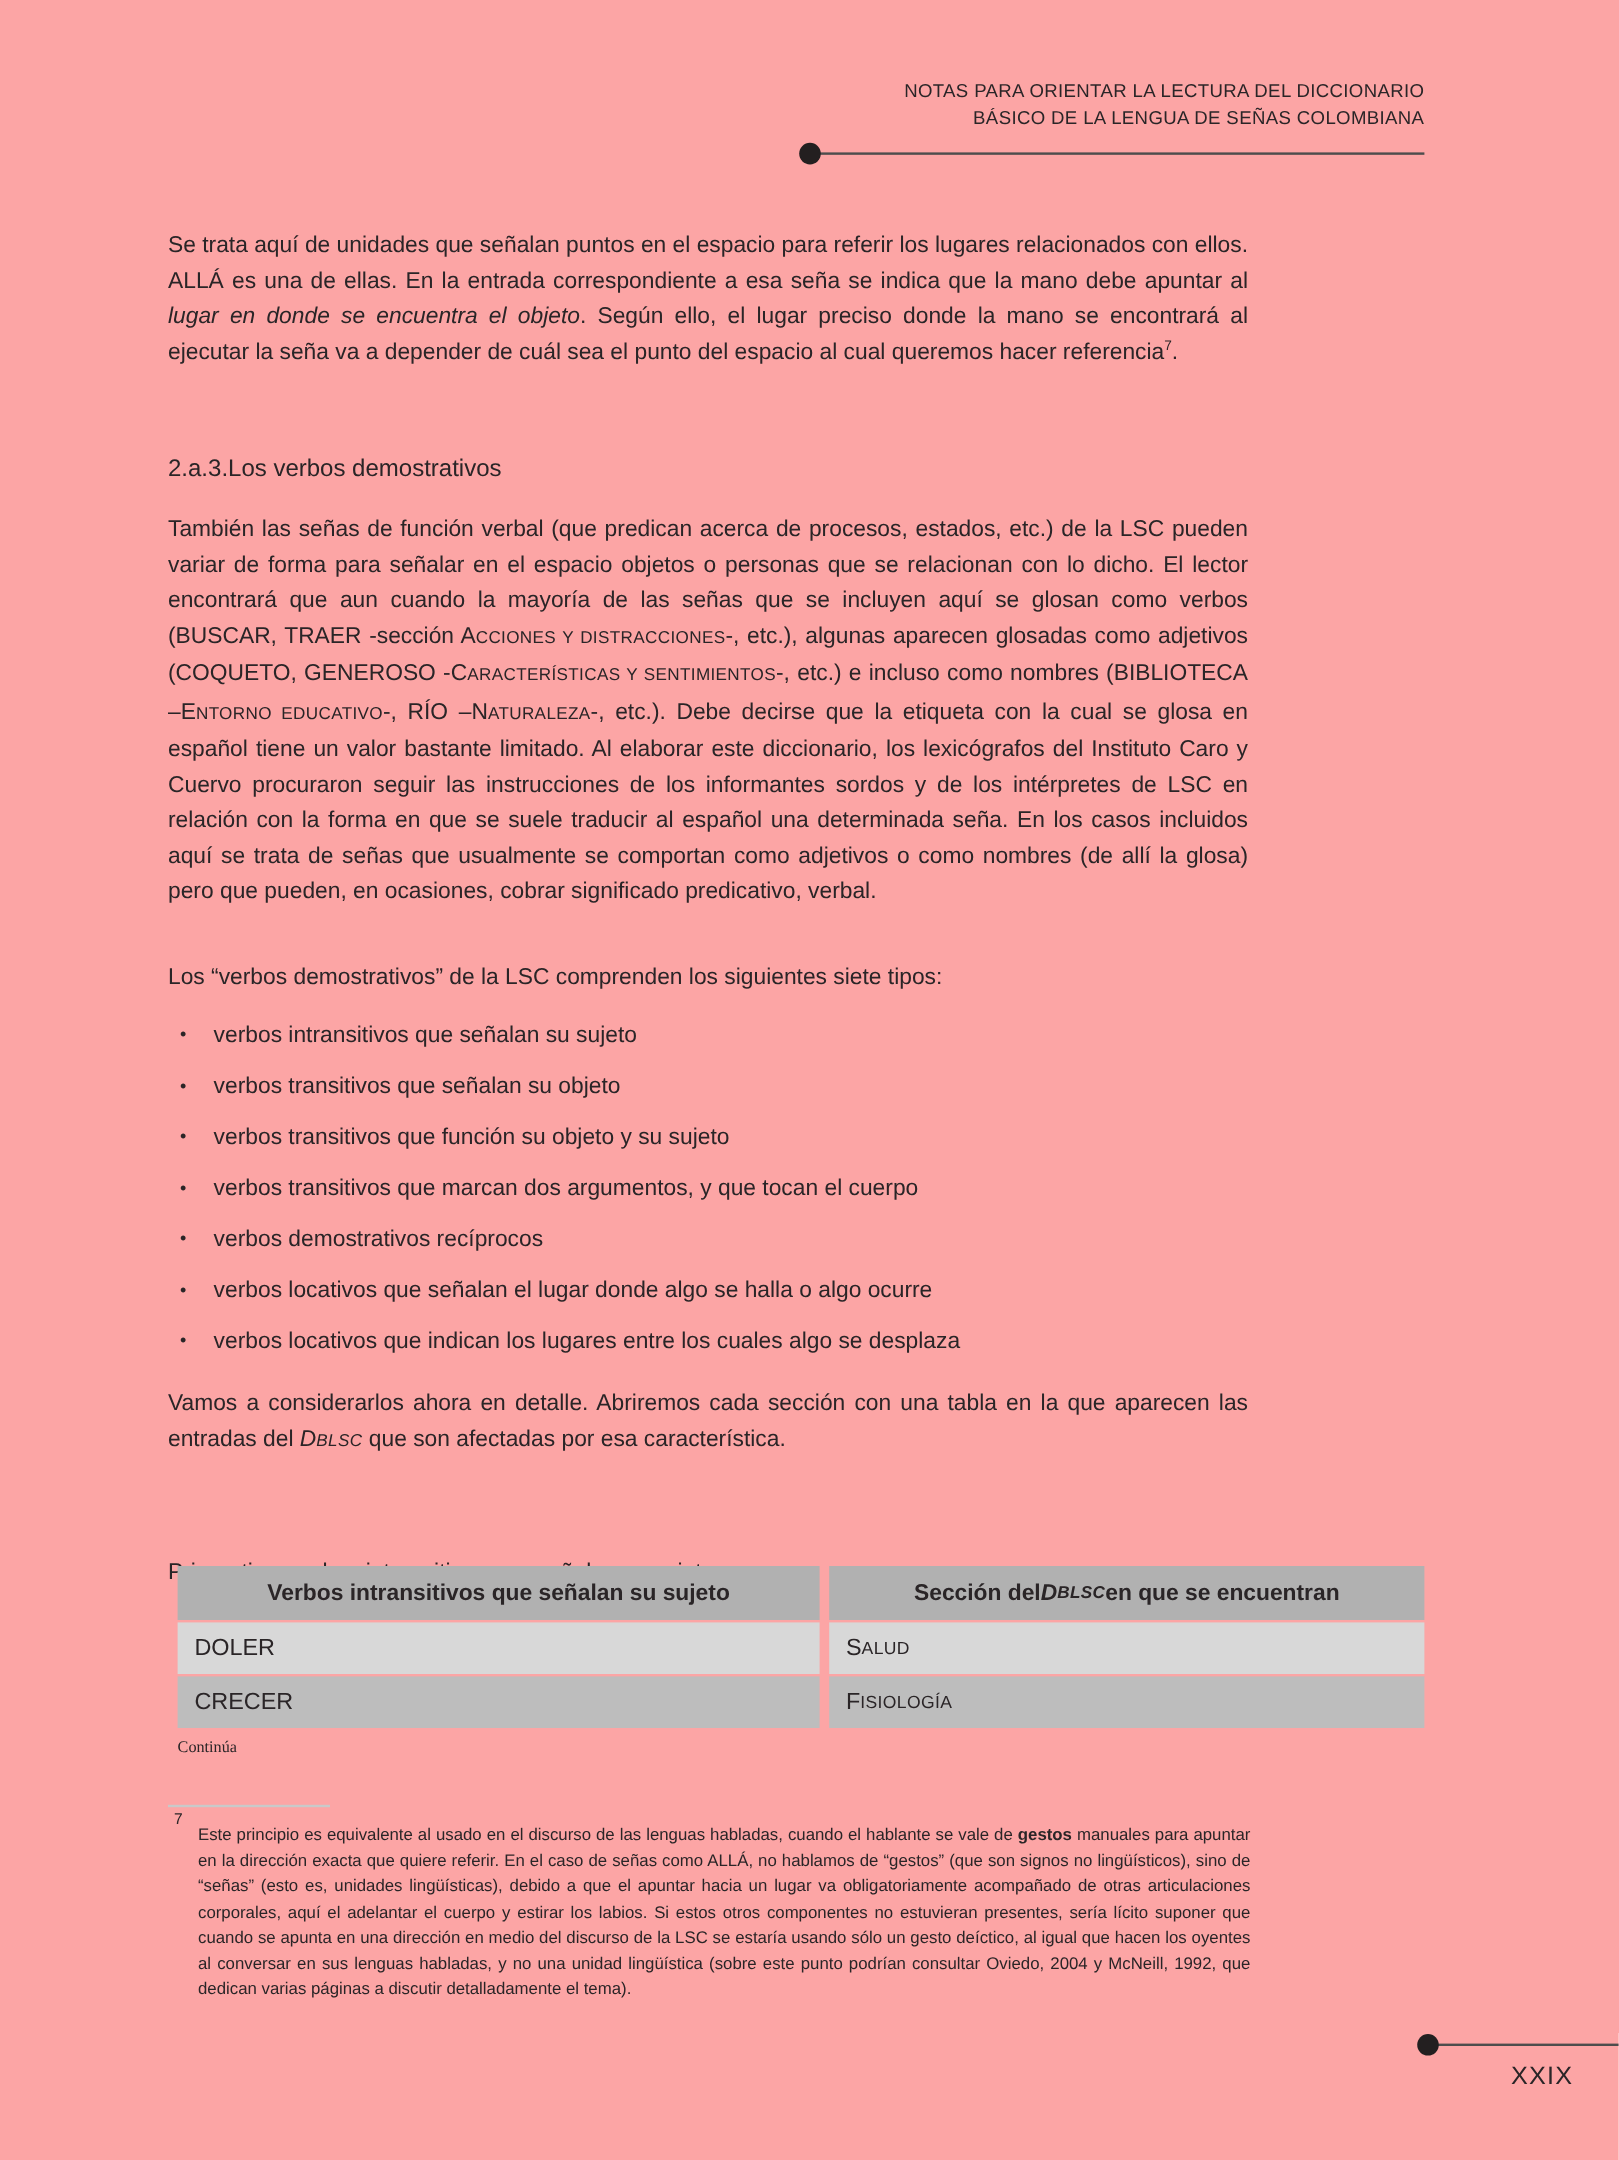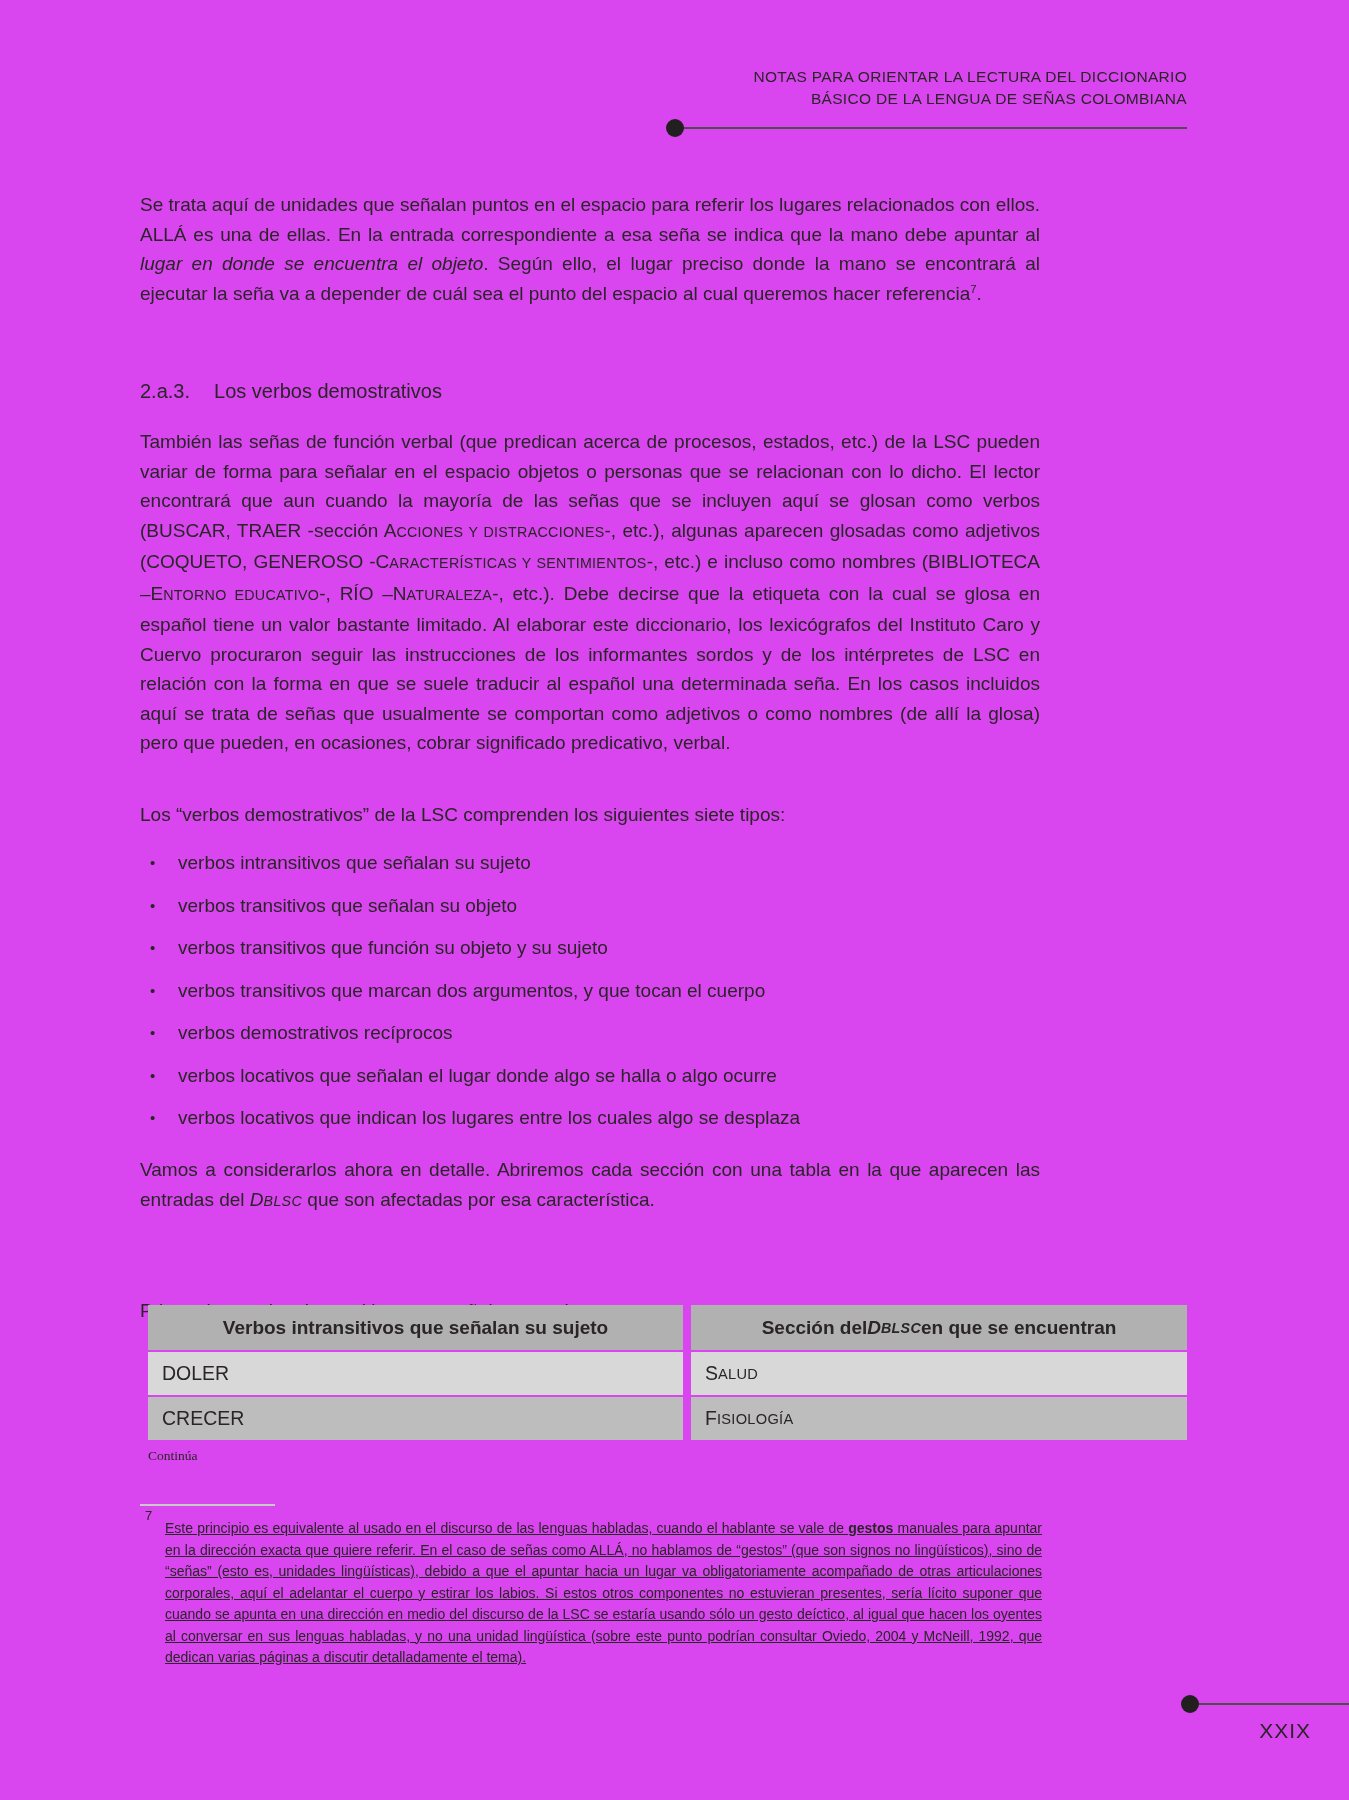--- a/index.html
+++ b/index.html
@@ -8,21 +8,21 @@
     --dot:#231f20;
     --footnote_rule:#c9c9c9;
     --table_header_bg:#b1b1b1;
     --table_row_light:#d8d8d8;
     --table_row_dark:#bdbdbd;
   }
   html,body{margin:0;padding:0;background:#ffffff;}
   .page{
     position:relative;
     width:1349px;height:1800px;
-    background:#d946ef;
+    background:#fca5a5;
     font-family:"Liberation Sans",sans-serif;
     color:var(--text);
     overflow:hidden;
   }
   
   .rh-text{
     position:absolute; top:66px; right:162px; width:620px;
     text-align:right;
     font-size:15.5px; line-height:22px; letter-spacing:0.3px;
     color:var(--text);
@@ -39,21 +39,21 @@
   .body{
     position:absolute; left:140px; width:900px; margin:0;
     font-size:19px; line-height:29.5px; text-align:justify;
     color:var(--text);
   }
   .p1{top:190px;}
   .heading{
     position:absolute; left:140px; top:377px; width:900px; margin:0;
     font-size:20px; font-weight:normal; line-height:29.5px; color:var(--text);
   }
-  .heading .h-num{margin-right:24px;}
+  .heading .h-num{}
   .p2{top:427px;}
   .intro{top:800px;}
   .bullets{
     position:absolute; left:140px; top:848px; width:900px;
     margin:0; padding:0; list-style:none;
   }
   .bullets li{
     display:flex; align-items:flex-start;
     height:29.5px; margin-bottom:13px;
     font-size:19px; line-height:29.5px; color:var(--text);
@@ -89,21 +89,21 @@
   .fn-rule{
     position:absolute; left:140px; top:1504px; width:135px; height:2px;
     background:var(--footnote_rule);
   }
   .footnote{position:absolute; left:145px; top:1518px; width:897px;}
   .fn-num{
     position:absolute; left:0; top:-2px; font-size:13px; color:var(--text);
   }
   .fn-text{
     margin-left:20px; text-align:justify;
-    font-size:14px; line-height:21.5px; color:var(--text);text-decoration:underline;
+    font-size:14px; line-height:21.5px; color:var(--text);
   }
   
   .foot-rule{
     position:absolute; left:1190px; top:1703px; width:159px; height:2px;
     background:var(--rule);
   }
   .foot-dot{
     position:absolute; left:-9px; top:-8px; width:18px; height:18px;
     border-radius:50%; background:var(--dot); display:block;
   }

